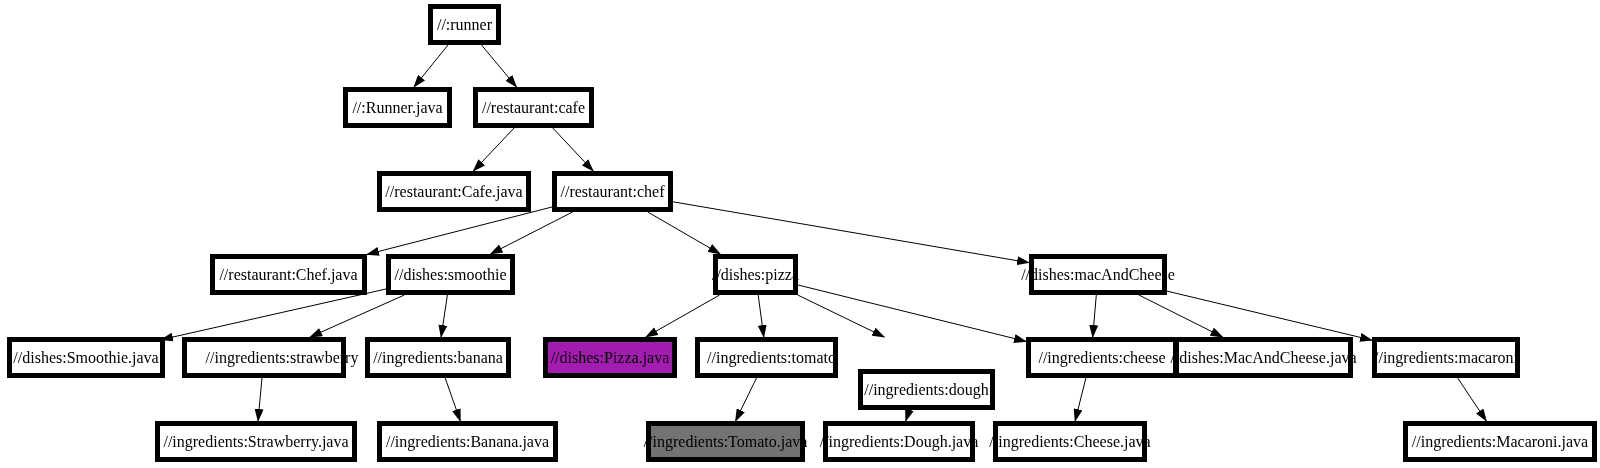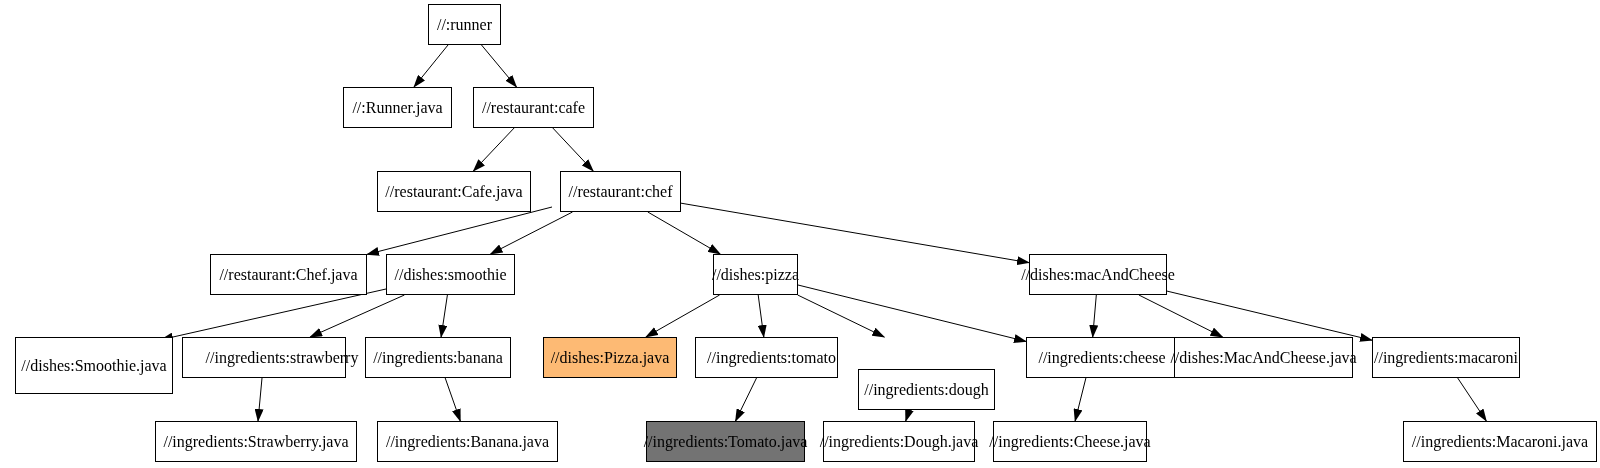--- a/index.html
+++ b/index.html
@@ -12,21 +12,21 @@
     overflow: hidden;
   }
   svg.edge-layer {
     position: absolute;
     left: 0; top: 0;
     width: 1600px; height: 468px;
   }
   .node {
     position: absolute;
     box-sizing: border-box;
-    border: 1px solid #0369a1;
+    border: 5px solid #0369a1;
     background: #ffffff;
     color: #000000;
     display: flex;
     align-items: center;
     justify-content: center;
     font-size: 16px;
     line-height: 1;
     white-space: nowrap;
   }
 </style>
@@ -65,29 +65,29 @@
         <line x1="919.8" y1="378.0" x2="905.7" y2="421.0" stroke="#000000" stroke-width="1" marker-end="url(#arrowhead)"></line>
         <line x1="1085.9" y1="378.0" x2="1075.1" y2="421.0" stroke="#000000" stroke-width="1" marker-end="url(#arrowhead)"></line>
         <line x1="1457.7" y1="378.0" x2="1486.3" y2="421.0" stroke="#000000" stroke-width="1" marker-end="url(#arrowhead)"></line>
       </g>
   </svg>
   <div>
       <div class="node" style="left: 428px; top: 4px; width: 73px; height: 41px; background: rgb(255, 255, 255); border-color: rgb(0, 0, 0);">//:runner</div>
       <div class="node" style="left: 343px; top: 87px; width: 109px; height: 41px; background: rgb(255, 255, 255); border-color: rgb(0, 0, 0);">//:Runner.java</div>
       <div class="node" style="left: 473px; top: 87px; width: 121px; height: 41px; background: rgb(255, 255, 255); border-color: rgb(0, 0, 0);">//restaurant:cafe</div>
       <div class="node" style="left: 377px; top: 171px; width: 154px; height: 41px; background: rgb(255, 255, 255); border-color: rgb(0, 0, 0);">//restaurant:Cafe.java</div>
-      <div class="node" style="left: 552px; top: 171px; width: 121px; height: 41px; background: rgb(255, 255, 255); border-color: rgb(0, 0, 0); margin-left: 8px;">//restaurant:chef</div>
+      <div class="node" style="left: 552px; top: 171px; width: 121px; height: 41px; background: rgb(255, 255, 255); border-color: rgb(0, 0, 0);">//restaurant:chef</div>
       <div class="node" style="left: 210px; top: 254px; width: 157px; height: 41px; background: rgb(255, 255, 255); border-color: rgb(0, 0, 0);">//restaurant:Chef.java</div>
       <div class="node" style="left: 386px; top: 254px; width: 129px; height: 41px; background: rgb(255, 255, 255); border-color: rgb(0, 0, 0);">//dishes:smoothie</div>
       <div class="node" style="left: 713px; top: 254px; width: 85px; height: 41px; background: rgb(255, 255, 255); border-color: rgb(0, 0, 0);">//dishes:pizza</div>
       <div class="node" style="left: 1029px; top: 254px; width: 138px; height: 41px; background: rgb(255, 255, 255); border-color: rgb(0, 0, 0);">//dishes:macAndCheese</div>
-      <div class="node" style="left: 15px; top: 337px; width: 158px; height: 57px; background: rgb(255, 255, 255); border-color: rgb(0, 0, 0);">//dishes:Smoothie.java</div>
+      <div class="node" style="left: 7px; top: 337px; width: 158px; height: 41px; background: rgb(255, 255, 255); border-color: rgb(0, 0, 0);">//dishes:Smoothie.java</div>
       <div class="node" style="left: 182px; top: 337px; width: 164px; height: 41px; background: rgb(255, 255, 255); border-color: rgb(0, 0, 0); padding-left: 36px;">//ingredients:strawberry</div>
       <div class="node" style="left: 365px; top: 337px; width: 146px; height: 41px; background: rgb(255, 255, 255); border-color: rgb(0, 0, 0);">//ingredients:banana</div>
-      <div class="node" style="left: 543px; top: 337px; width: 134px; height: 41px; background: #fdba74; border-color: rgb(0, 0, 0);">//dishes:Pizza.java</div>
+      <div class="node" style="left: 543px; top: 337px; width: 134px; height: 41px; background: #a21caf; border-color: rgb(0, 0, 0);">//dishes:Pizza.java</div>
       <div class="node" style="left: 695px; top: 337px; width: 143px; height: 41px; background: rgb(255, 255, 255); border-color: rgb(0, 0, 0); padding-left: 10px;">//ingredients:tomato</div>
       <div class="node" style="left: 858px; top: 337px; width: 137px; height: 41px; background: rgb(255, 255, 255); border-color: rgb(0, 0, 0); margin-top: 32px;">//ingredients:dough</div>
       <div class="node" style="left: 1026px; top: 337px; width: 152px; height: 41px; background: rgb(255, 255, 255); border-color: rgb(0, 0, 0);">//ingredients:cheese</div>
       <div class="node" style="left: 1174px; top: 337px; width: 179px; height: 41px; background: rgb(255, 255, 255); border-color: rgb(0, 0, 0);">//dishes:MacAndCheese.java</div>
       <div class="node" style="left: 1372px; top: 337px; width: 148px; height: 41px; background: rgb(255, 255, 255); border-color: rgb(0, 0, 0);">//ingredients:macaroni</div>
       <div class="node" style="left: 155px; top: 421px; width: 202px; height: 41px; background: rgb(255, 255, 255); border-color: rgb(0, 0, 0);">//ingredients:Strawberry.java</div>
       <div class="node" style="left: 377px; top: 421px; width: 181px; height: 41px; background: rgb(255, 255, 255); border-color: rgb(0, 0, 0);">//ingredients:Banana.java</div>
       <div class="node" style="left: 646px; top: 421px; width: 159px; height: 41px; background: #737373; border-color: rgb(0, 0, 0);">//ingredients:Tomato.java</div>
       <div class="node" style="left: 823px; top: 421px; width: 152px; height: 41px; background: rgb(255, 255, 255); border-color: rgb(0, 0, 0);">//ingredients:Dough.java</div>
       <div class="node" style="left: 993px; top: 421px; width: 154px; height: 41px; background: rgb(255, 255, 255); border-color: rgb(0, 0, 0);">//ingredients:Cheese.java</div>

